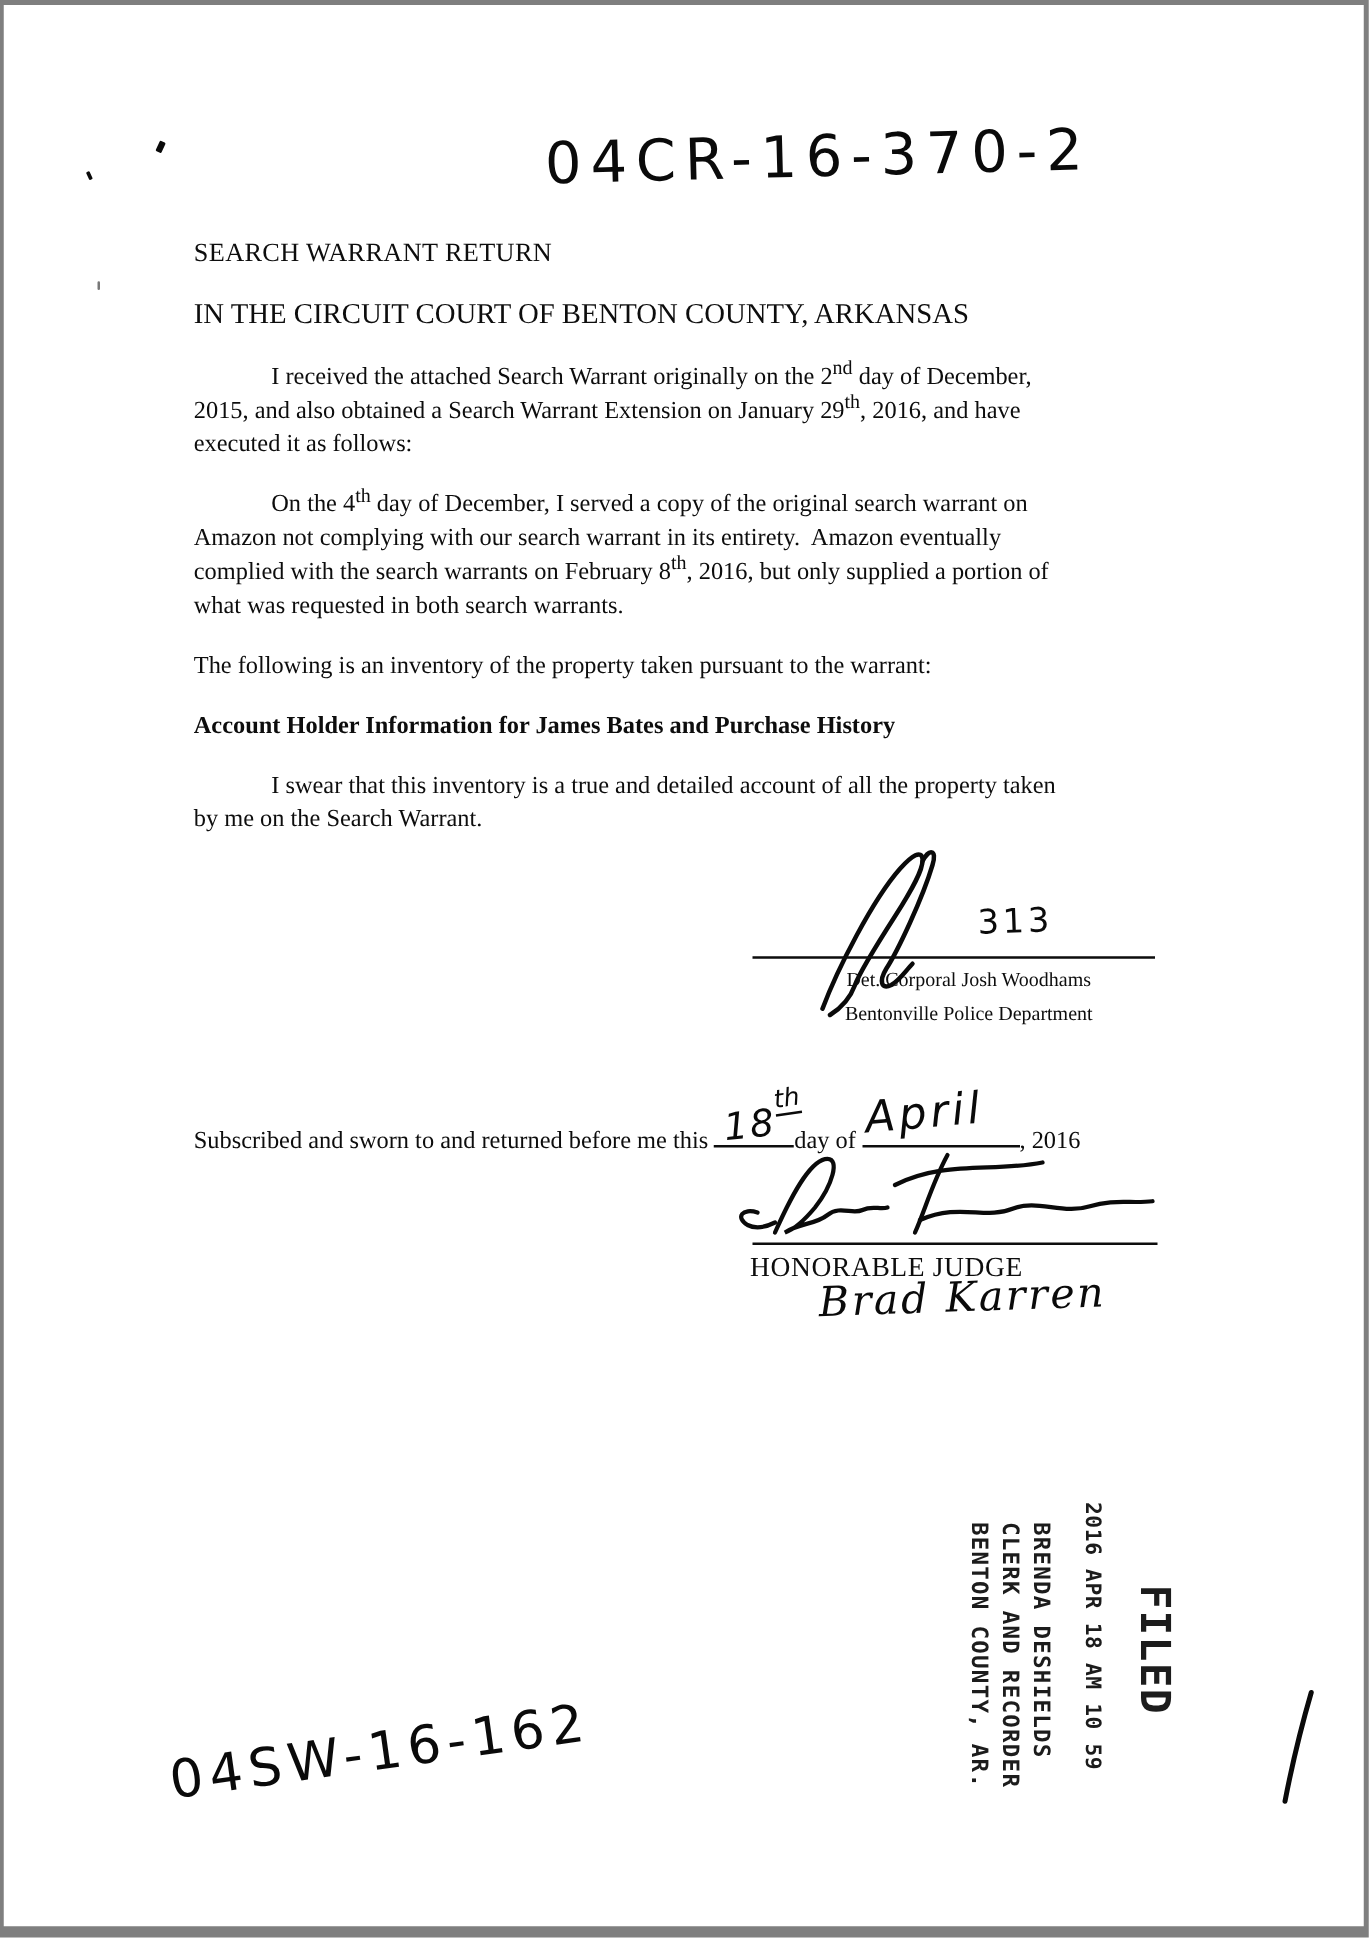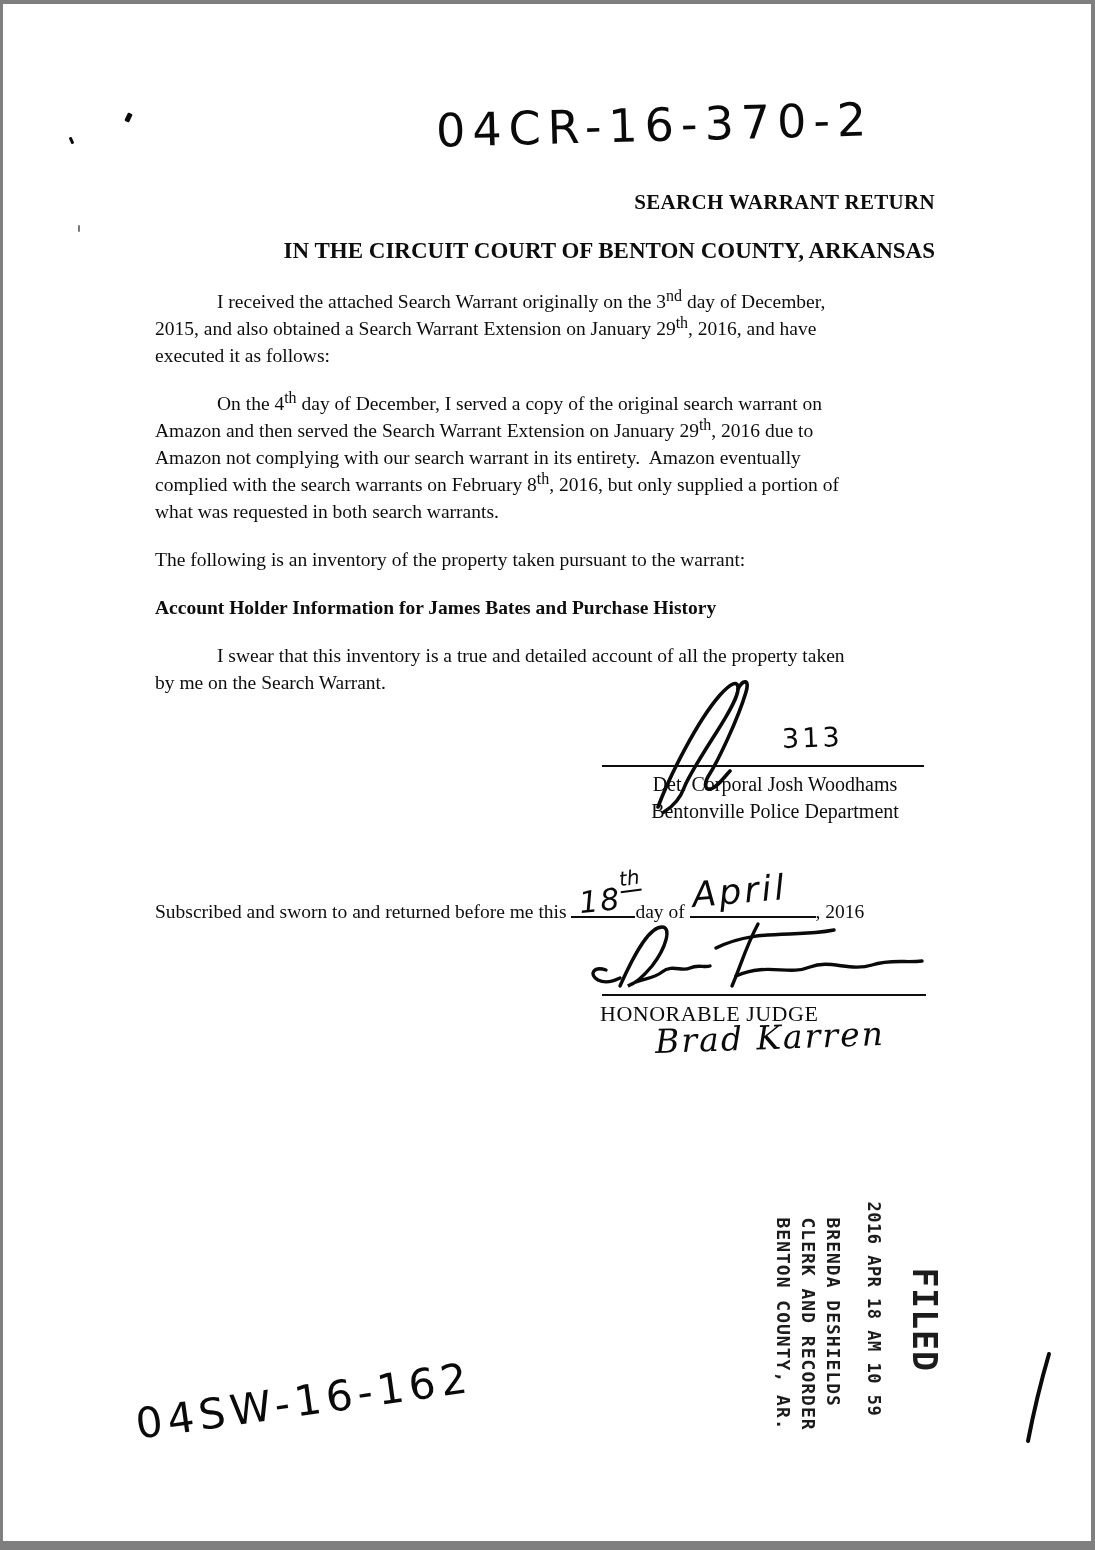--- a/index.html
+++ b/index.html
@@ -2,41 +2,41 @@
 <html><head>
 <meta charset="utf-8">
 <style>
   * { margin:0; padding:0; box-sizing:border-box; }
   html,body { width:1095px; height:1550px; overflow:hidden; }
   body { background:#7f7f7f; position:relative; font-family:"Liberation Serif", serif; }
   .page { position:absolute; left:3px; top:4px; right:4px; bottom:9px; background:#ffffff; }
   .layer { position:absolute; left:0; top:0; width:1095px; height:1550px; color:#0d0d0d; }
 
   
-  .heading { position:absolute; left:155px; width:780px; text-align:right; font-weight:bold; }
+  .heading { position:absolute; left:155px; width:780px; text-align:left; font-weight:normal; }
   .title-line { top:190px; font-size:21px; letter-spacing:.3px; }
   .court-line { top:238px; font-size:23px; }
   .doc-body { position:absolute; left:155px; top:288px; width:800px; font-size:19.5px; line-height:27px; }
   .para { margin-bottom:21px; }
   .para.bold { font-weight:bold; }
   .docline { white-space:pre; }
   .docline.indent { padding-left:62px; }
   .docline sup { font-size:16px; vertical-align:super; line-height:0; }
 
   
   .hand { font-family:"DejaVu Sans", sans-serif; color:#0a0a0a; }
   .case-top { position:absolute; left:436px; top:98px; font-size:46px; letter-spacing:7px; transform:rotate(-1.5deg); }
   .case-bottom { position:absolute; left:136px; top:1400px; font-size:42px; letter-spacing:5px; transform:rotate(-8deg); transform-origin:left center; }
   .badge-313 { position:absolute; left:782px; top:722px; font-size:27px; letter-spacing:3px; transform:rotate(-2deg); }
 
   
   .sig-line { position:absolute; height:2px; background:#0d0d0d; }
   .line-officer { left:602px; top:765px; width:322px; }
   .line-judge { left:602px; top:994px; width:324px; }
-  .officer-names { position:absolute; left:615px; top:771px; width:320px; text-align:center; font-size:20px; line-height:27px; }
+  .officer-names { position:absolute; left:615px; top:771px; width:320px; text-align:center; font-size:16px; line-height:27px; }
   .judge-title { position:absolute; left:600px; top:1001px; width:320px; font-size:22px; letter-spacing:.5px; }
   .judge-name { position:absolute; left:655px; top:1018px; font-size:33px; font-style:italic; font-family:"DejaVu Serif", serif; transform:rotate(-2deg); letter-spacing:2px; }
 
   
   .sworn { position:absolute; left:155px; top:893px; font-size:19.5px; white-space:pre; }
   .sworn .blank { display:inline-block; border-bottom:2px solid #0d0d0d; position:relative; vertical-align:baseline; }
   .blank-day { width:64px; height:25px; }
   .blank-month { width:126px; height:25px; }
   .hw-day { position:absolute; left:8px; top:-10px; font-size:30px; font-style:italic; transform:rotate(-6deg); letter-spacing:2px; }
   .hw-ordinal { position:absolute; left:48px; top:-27px; font-size:20px; font-style:italic; border-bottom:2px solid #0a0a0a; transform:rotate(-8deg); }
@@ -64,27 +64,26 @@
   <div class="speck" style="left:70px;top:137px;width:3px;height:7px;transform:rotate(-25deg);"></div>
   <div class="speck" style="left:78px;top:225px;width:2px;height:7px;opacity:.55;"></div>
 
   <div class="hand case-top">04CR-16-370-2</div>
 
   <div class="heading title-line">SEARCH WARRANT RETURN</div>
   <div class="heading court-line">IN THE CIRCUIT COURT OF BENTON COUNTY, ARKANSAS</div>
 
   <div class="doc-body">
       <div class="para">
-        <div class="docline indent"><span>I received the attached Search Warrant originally on the 3</span><sup>nd</sup><span> day of December,</span></div>
+        <div class="docline indent"><span>I received the attached Search Warrant originally on the 2</span><sup>nd</sup><span> day of December,</span></div>
         <div class="docline"><span>2015, and also obtained a Search Warrant Extension on January 29</span><sup>th</sup><span>, 2016, and have</span></div>
         <div class="docline"><span>executed it as follows:</span></div>
       </div>
       <div class="para">
         <div class="docline indent"><span>On the 4</span><sup>th</sup><span> day of December, I served a copy of the original search warrant on</span></div>
-        <div class="docline"><span>Amazon and then served the Search Warrant Extension on January 29</span><sup>th</sup><span>, 2016 due to</span></div>
         <div class="docline"><span>Amazon not complying with our search warrant in its entirety.  Amazon eventually</span></div>
         <div class="docline"><span>complied with the search warrants on February 8</span><sup>th</sup><span>, 2016, but only supplied a portion of</span></div>
         <div class="docline"><span>what was requested in both search warrants.</span></div>
       </div>
       <div class="para">
         <div class="docline"><span>The following is an inventory of the property taken pursuant to the warrant:</span></div>
       </div>
       <div class="para bold">
         <div class="docline"><span>Account Holder Information for James Bates and Purchase History</span></div>
       </div>

